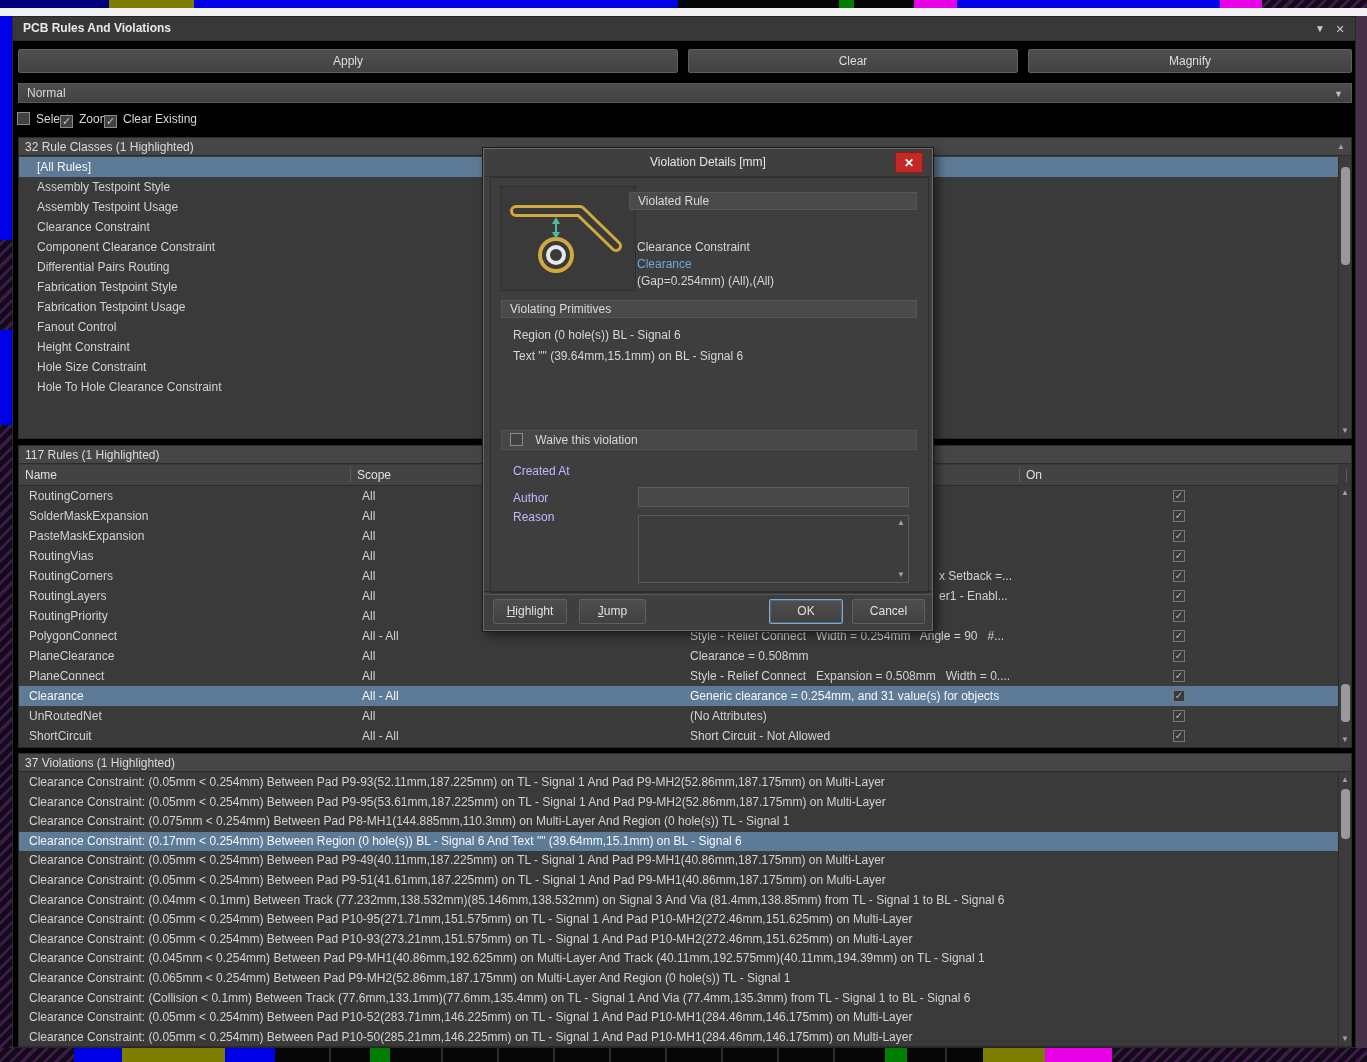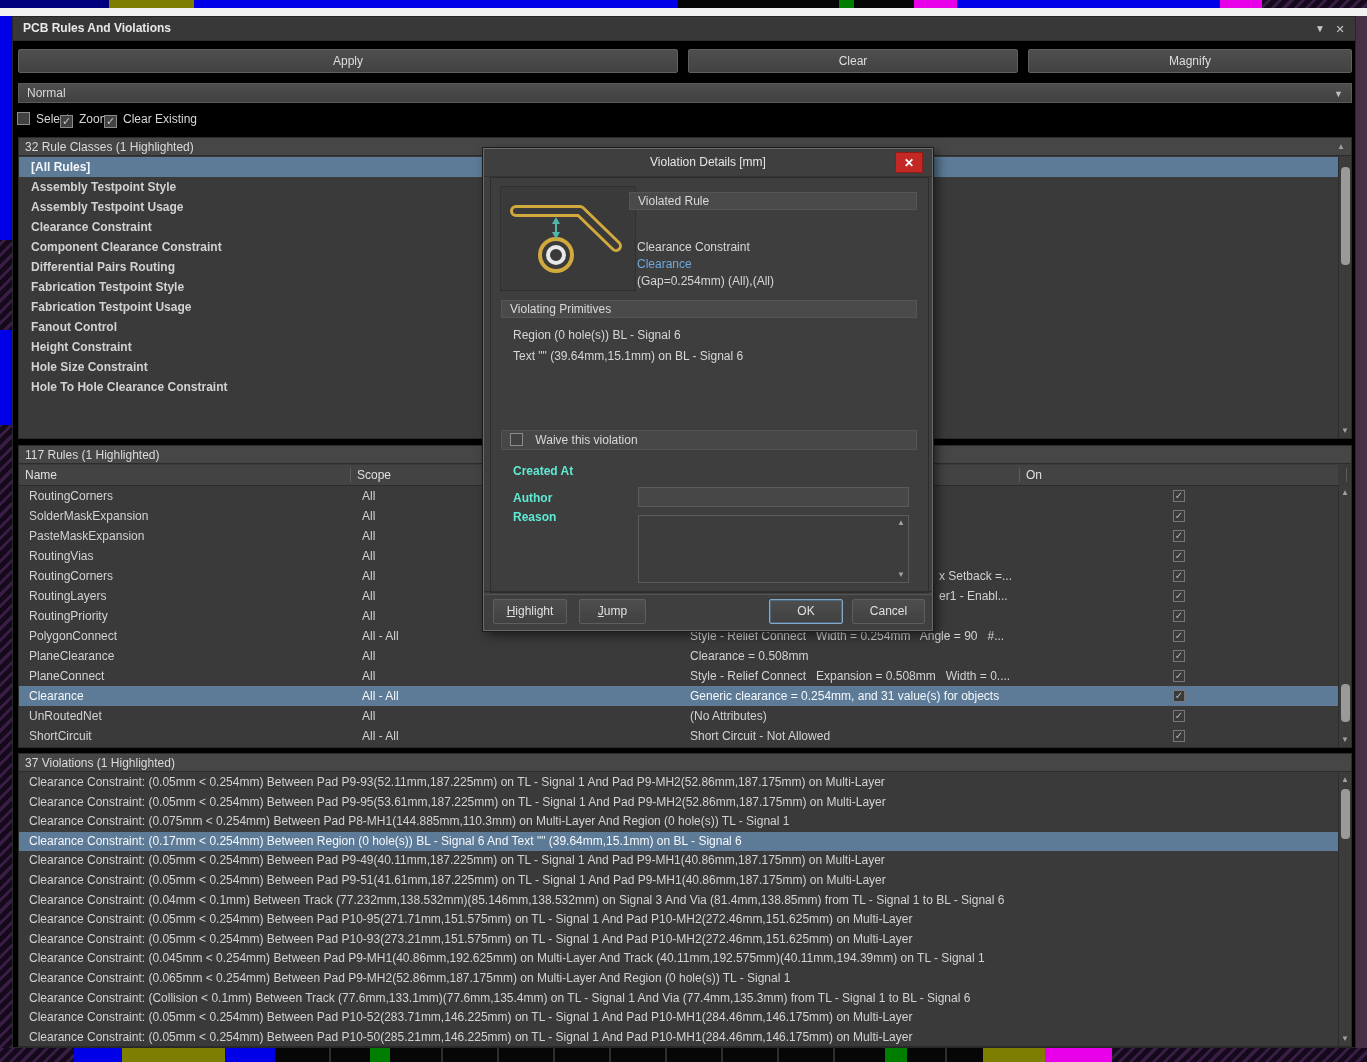--- a/index.html
+++ b/index.html
@@ -15,21 +15,21 @@
   #titlebar{position:absolute;left:0;top:0;right:0;height:23px;background:#383838;border-bottom:1px solid #2e2e2e;}
   #titlebar .t{position:absolute;left:10px;top:4px;font-weight:bold;color:#e8e8e8;}
   .tb-ico{position:absolute;top:5px;width:14px;height:14px;color:#c8c8c8;font-size:10px;text-align:center;line-height:14px;cursor:default;}
   .btn{position:absolute;background:linear-gradient(#4f4f4f,#424242);border:1px solid #5f5f5f;border-radius:2px;color:#dedede;text-align:center;height:24px;line-height:22px;box-sizing:border-box;}
   #dd-normal{position:absolute;left:5px;top:66px;width:1334px;height:20px;background:linear-gradient(#4e4e4e,#414141);border:1px solid #5a5a5a;box-sizing:border-box;line-height:18px;padding-left:8px;color:#d8d8d8;}
   #dd-normal .car{position:absolute;right:8px;top:1px;font-size:9px;color:#c0c0c0;}
   .cb{display:inline-block;width:13px;height:13px;background:#414141;border:1px solid #8b8b8b;box-sizing:border-box;font-size:11px;line-height:11px;text-align:center;color:#c6c6c6;vertical-align:-2px;}
   .opt{position:absolute;top:95px;white-space:nowrap;color:#d6d6d6;}
   .group{position:absolute;left:5px;width:1334px;border:1px solid #2b2b2b;background:#3a3a3a;box-sizing:border-box;overflow:hidden;}
   .ghead{position:absolute;left:0;top:0;right:0;height:18px;background:#464646;border-bottom:1px solid #2c2c2c;line-height:18px;padding-left:6px;color:#dadada;box-sizing:border-box;}
-  .lrow{height:20px;line-height:20px;padding-left:12px;color:#d2d2d2;white-space:pre;font-weight:bold;}
+  .lrow{height:20px;line-height:20px;padding-left:18px;color:#d2d2d2;white-space:pre;}
   .lrow.hl{background:var(--hl);color:#f4f8fc;}
   .colhead{position:absolute;left:0;right:13px;top:19px;height:20px;background:#434343;border-bottom:1px solid #2c2c2c;line-height:20px;color:#e0e0e0;}
   .colsep{position:absolute;top:3px;width:1px;height:14px;background:#5d5d5d;}
   .trow{position:relative;height:20px;line-height:20px;color:#d2d2d2;}
   .trow.hl{background:var(--hl);color:#f4f8fc;}
   .cell{position:absolute;top:0;white-space:pre;}
   .c-name{left:10px;} .c-scope{left:343px;} .c-attr{left:671px;}
   .on-cb{position:absolute;left:1154px;top:4px;width:12px;height:12px;background:#3a3a3a;border:1px solid #777;box-sizing:border-box;font-size:10px;line-height:10px;text-align:center;color:#b9b9b9;}
   .vrow{height:19.6px;line-height:19.6px;padding-left:10px;white-space:pre;color:#d2d2d2;overflow:hidden;}
   .vrow.hl{background:var(--hl);color:#f4f8fc;}
@@ -40,21 +40,21 @@
   #dialog{position:absolute;left:483px;top:148px;width:450px;height:483px;background:#3f3f3f;border:1px solid #6a6a6a;box-sizing:border-box;box-shadow:0 0 0 1px #1c1c1c,4px 4px 10px rgba(0,0,0,.55);z-index:10;}
   #dlg-title{position:absolute;left:0;top:0;right:0;height:27px;line-height:27px;text-align:center;color:#e6e6e6;border-bottom:1px solid #343434;}
   #dlg-close{position:absolute;right:9px;top:3px;width:28px;height:21px;background:var(--red);color:#fff;font-weight:bold;text-align:center;line-height:21px;font-size:12px;border:1px solid #8c1a17;box-sizing:border-box;}
   #dlg-inner{position:absolute;left:6px;top:28px;width:437px;height:414px;border:1px solid #2d2d2d;background:#3e3e3e;}
   #icon-box{position:absolute;left:9px;top:8px;width:134px;height:103px;background:#3a3a3a;border:1px solid #303030;}
   .dbar{position:absolute;height:18px;background:#4a4a4a;border:1px solid #555;box-sizing:border-box;line-height:16px;padding-left:8px;color:#dadada;}
   #bar-rule{left:138px;top:14px;width:288px;}
   #bar-prim{left:10px;top:122px;width:416px;}
   #bar-waive{position:absolute;left:10px;top:252px;width:416px;height:20px;background:#474747;border:1px solid #535353;box-sizing:border-box;line-height:18px;color:#d8d8d8;}
   .dtxt{position:absolute;white-space:pre;color:#d6d6d6;}
-  .dlab{position:absolute;color:#5eead4;font-weight:bold;}
+  .dlab{position:absolute;color:#c4b5fd;}
   #author-input{position:absolute;left:147px;top:309px;width:271px;height:20px;background:#474747;border:1px solid #5a5a5a;box-sizing:border-box;}
   #reason-box{position:absolute;left:147px;top:337px;width:271px;height:68px;background:#3d3d3d;border:1px solid #5a5a5a;box-sizing:border-box;}
   #dlg-sep{position:absolute;left:0px;top:442px;width:448px;height:2px;border-top:1px solid #2e2e2e;border-bottom:1px solid #555;}
   .dbtn{position:absolute;top:450px;height:25px;background:linear-gradient(#4e4e4e,#414141);border:1px solid #5e5e5e;border-radius:2px;color:#e0e0e0;text-align:center;line-height:23px;box-sizing:border-box;}
   .dbtn u{text-decoration:underline;}
   #btn-ok{border:1px solid #85a7c6;box-shadow:0 0 0 1px #4d6a85 inset;}
   svg .trk{stroke:var(--icoY);fill:none;}
   svg .trk-in{stroke:#3a3a3a;fill:none;}
   svg .arr{stroke:var(--icoT);fill:var(--icoT);}
 </style>

